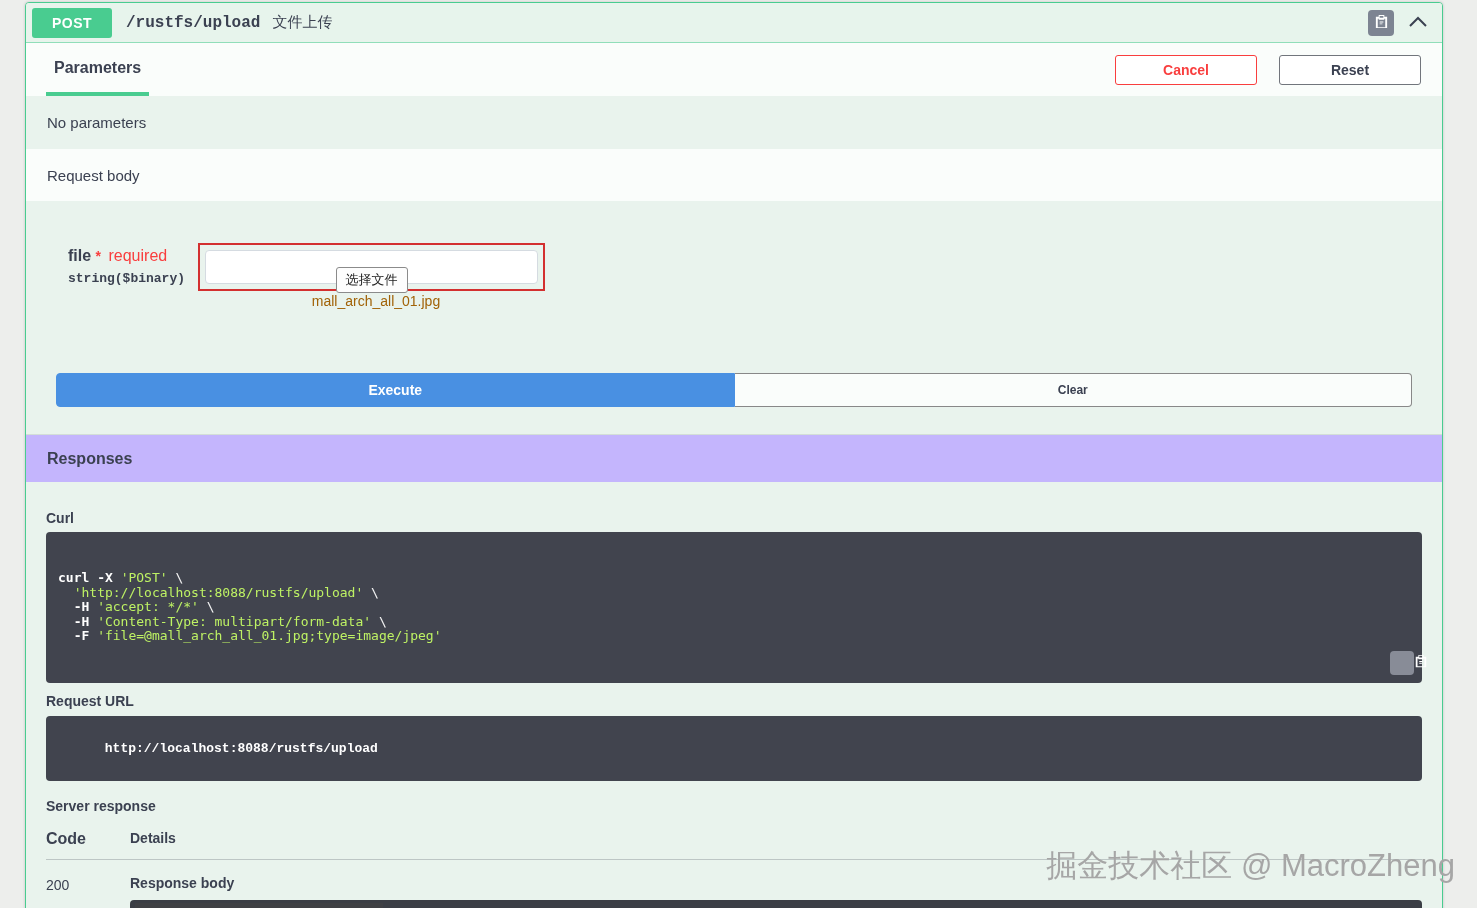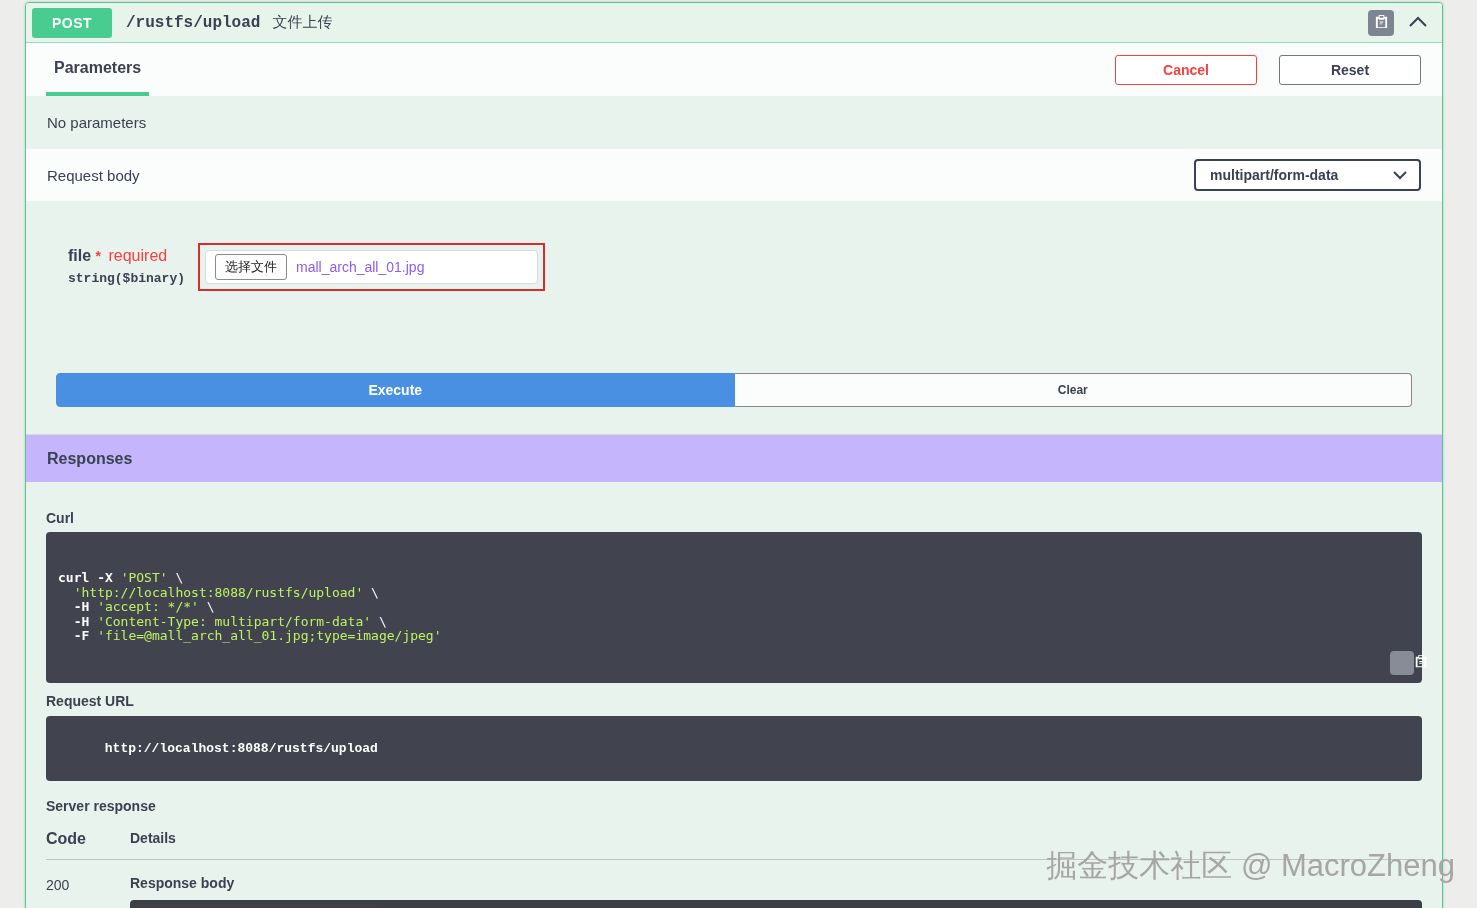--- a/index.html
+++ b/index.html
@@ -76,28 +76,28 @@
   .field-col { width:130px; padding-top:4px; }
   .field-name { font-size:16px; font-weight:bold; }
   .req-star { color:#f93e3e; font-weight:bold; font-size:14px; }
   .req-label { color:#f93e3e; font-size:16px; margin-left:3px; }
   .field-type { font-family:"Liberation Mono", monospace; font-weight:bold; font-size:13px; margin-top:6px; }
   .annotation-box {
     border:2px solid #d32f2f; width:347px; height:48px; padding:5px;
   }
   .file-field {
     background:#fff; border:1px solid #d5dbe1; border-radius:4px;
-    width:100%; height:100%; display:flex; align-items:center; padding:16px 9px;
+    width:100%; height:100%; display:flex; align-items:center; padding:16px 9px;flex-direction:column;
   }
   .choose-file-btn {
     font-family:"Liberation Sans", sans-serif;
     background:#fdfdfd; border:1px solid #8b8b8b; border-radius:3px;
     font-size:13px; padding:3px 9px; color:#222; cursor:pointer; white-space:nowrap;
   }
-  .file-name { font-size:14px; color:#8b5cf6; margin-left:9px; }
+  .file-name { font-size:14px; color:#a16207; margin-left:9px; }
   
   .execute-wrap { background:#e9f3ed; display:flex; padding:2px 30px 27px; }
   .btn-execute {
     flex:1; height:34px; background:#4990e2; border:1px solid #4990e2;
     border-radius:4px 0 0 4px; color:#fff; font-weight:bold; font-size:14px; cursor:pointer;
     font-family:"Liberation Sans", sans-serif;
   }
   .btn-clear {
     flex:1; height:34px; background:#fafdfb; border:1px solid #888;
     border-left:none; border-radius:0 4px 4px 0; color:#3b4151; font-weight:bold;
@@ -173,28 +173,20 @@
       <button class="btn btn-reset">Reset</button>
     </div>
   </div>
 
   <div class="no-params">
     <span>No parameters</span>
   </div>
 
   <div class="reqbody-header">
     <span class="reqbody-label">Request body</span>
-    <div class="media-select">
-      <span>multipart/form-data</span>
-      <span class="chev">
-        <svg width="14" height="9" viewBox="0 0 14 9">
-            <path d="M1 1 L7 7 L13 1" fill="none" stroke="#3b4151" stroke-width="2"></path>
-          </svg>
-      </span>
-    </div>
   </div>
 
   <div class="body-param">
     <div class="field-col">
       <div>
         <span class="field-name">file</span>
         <span class="req-star">*</span>
         <span class="req-label">required</span>
       </div>
       <div class="field-type">string($binary)</div>

